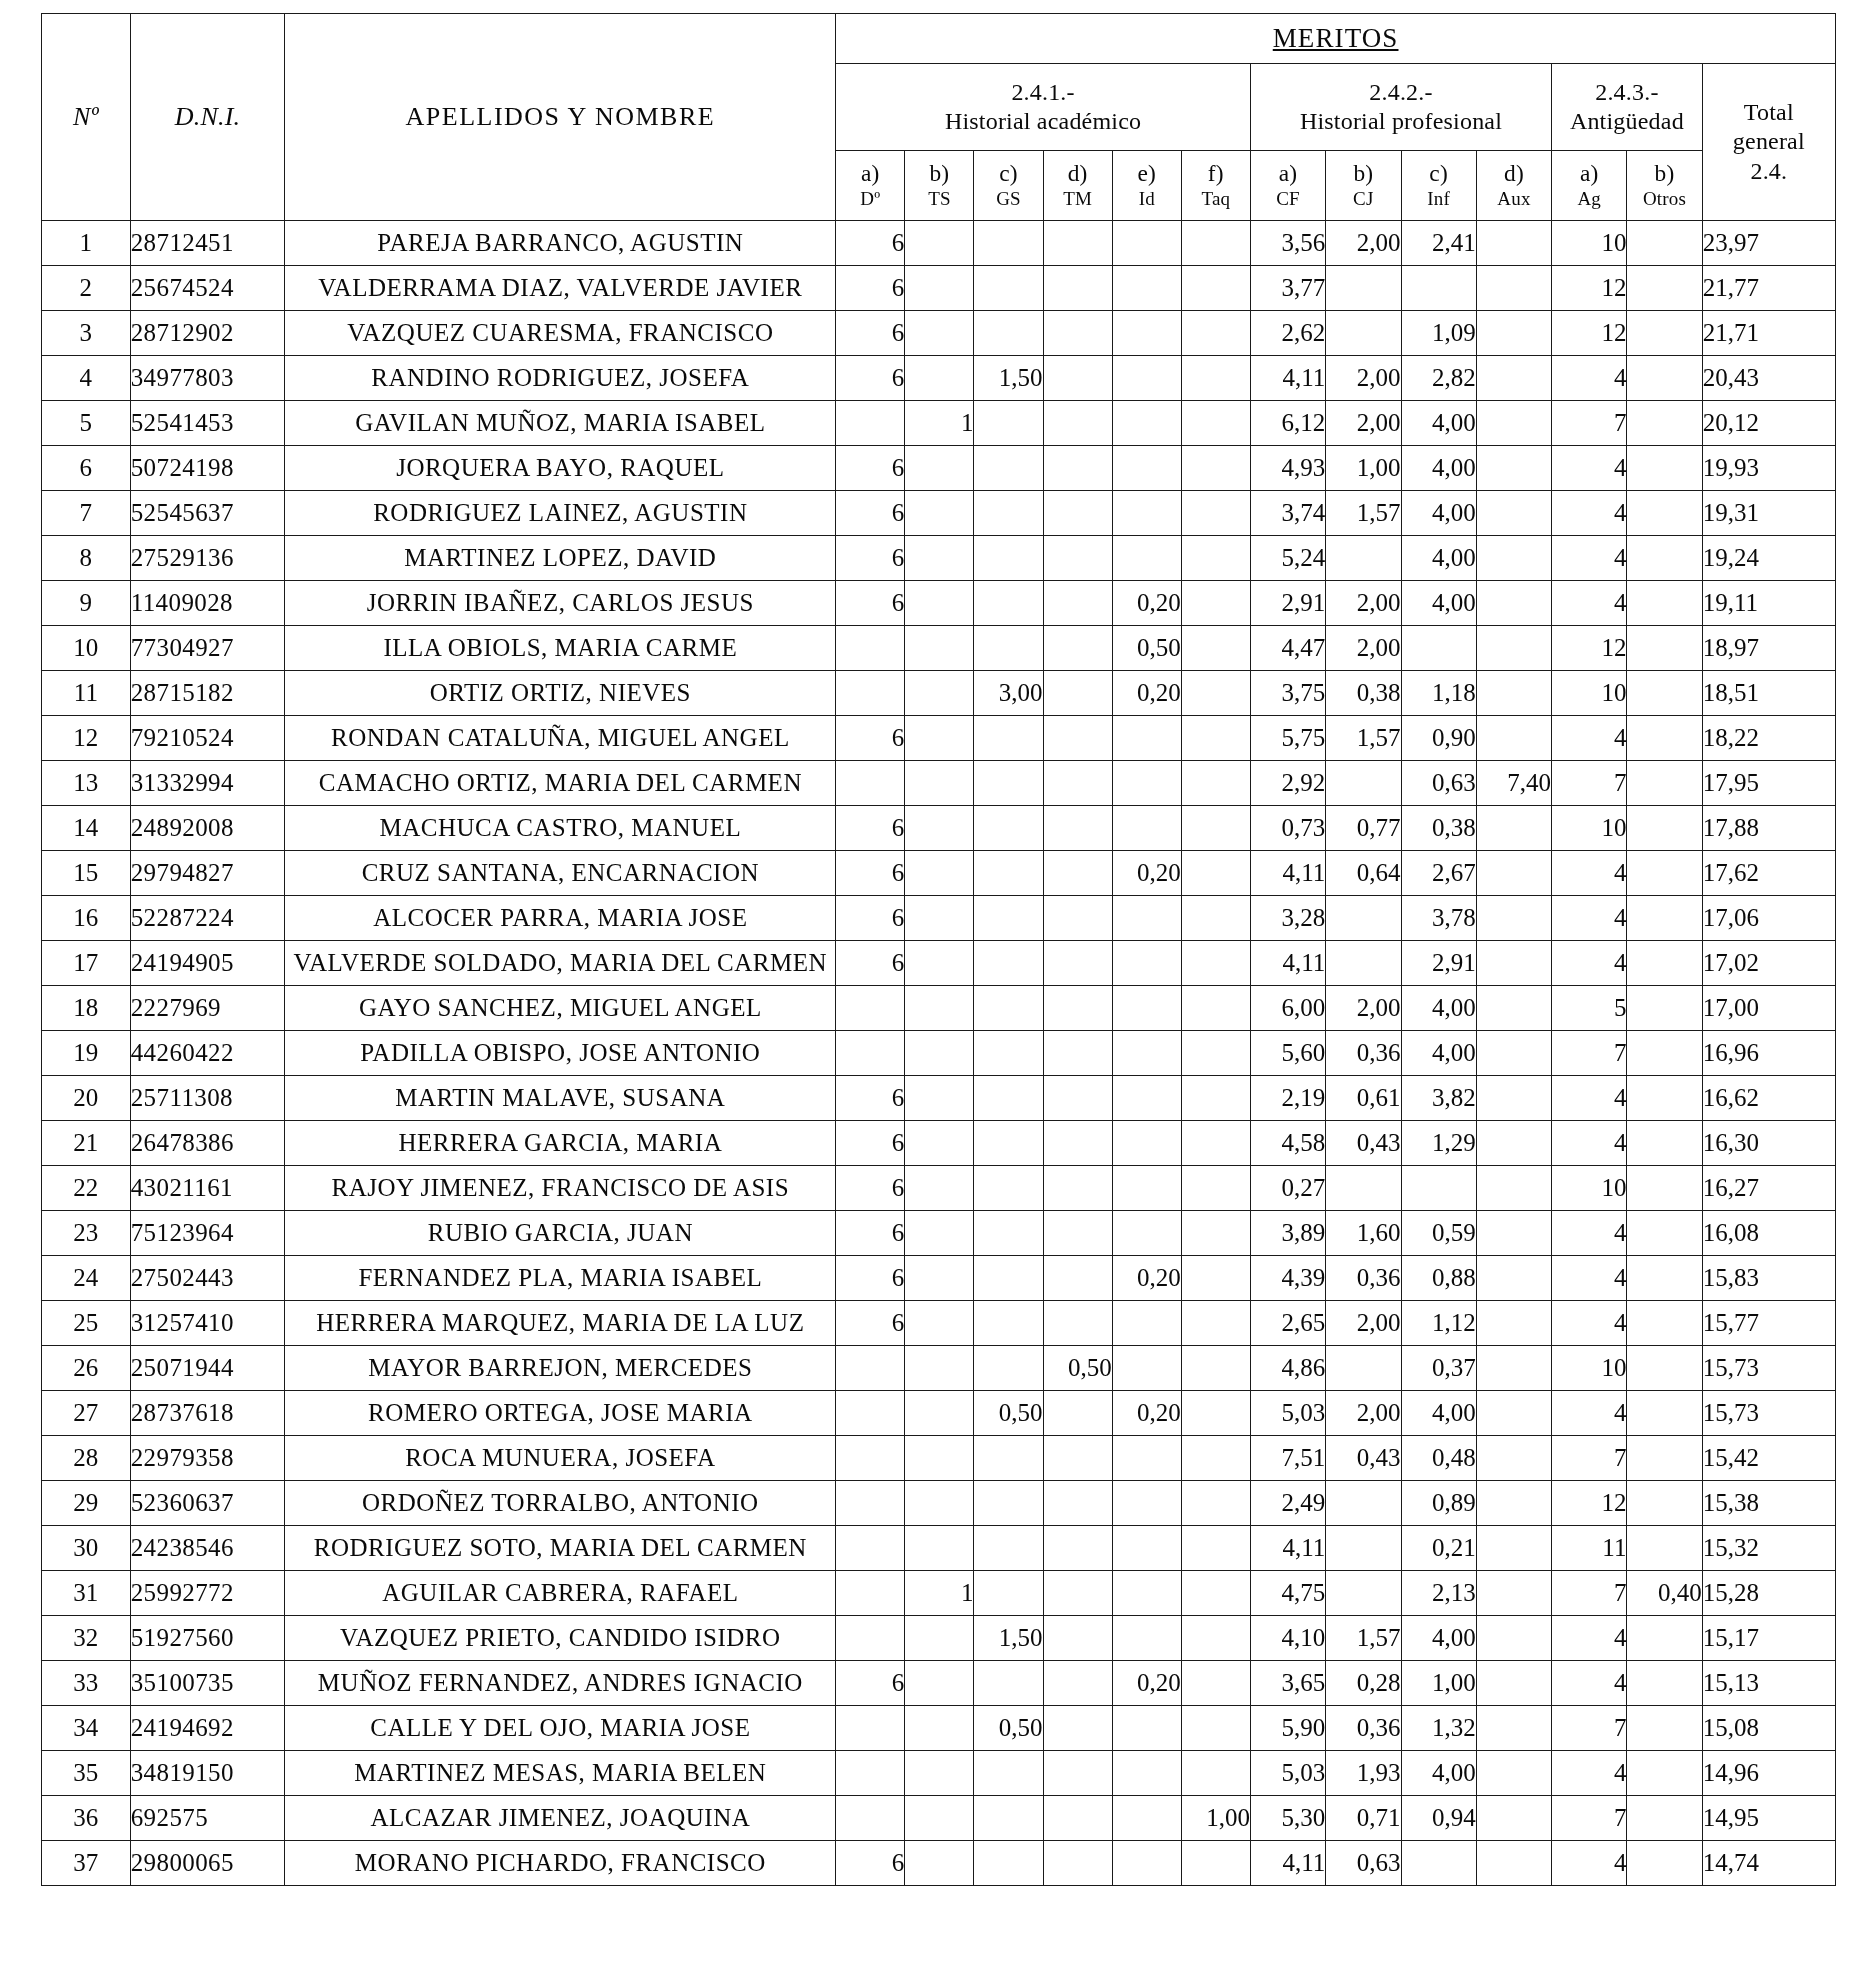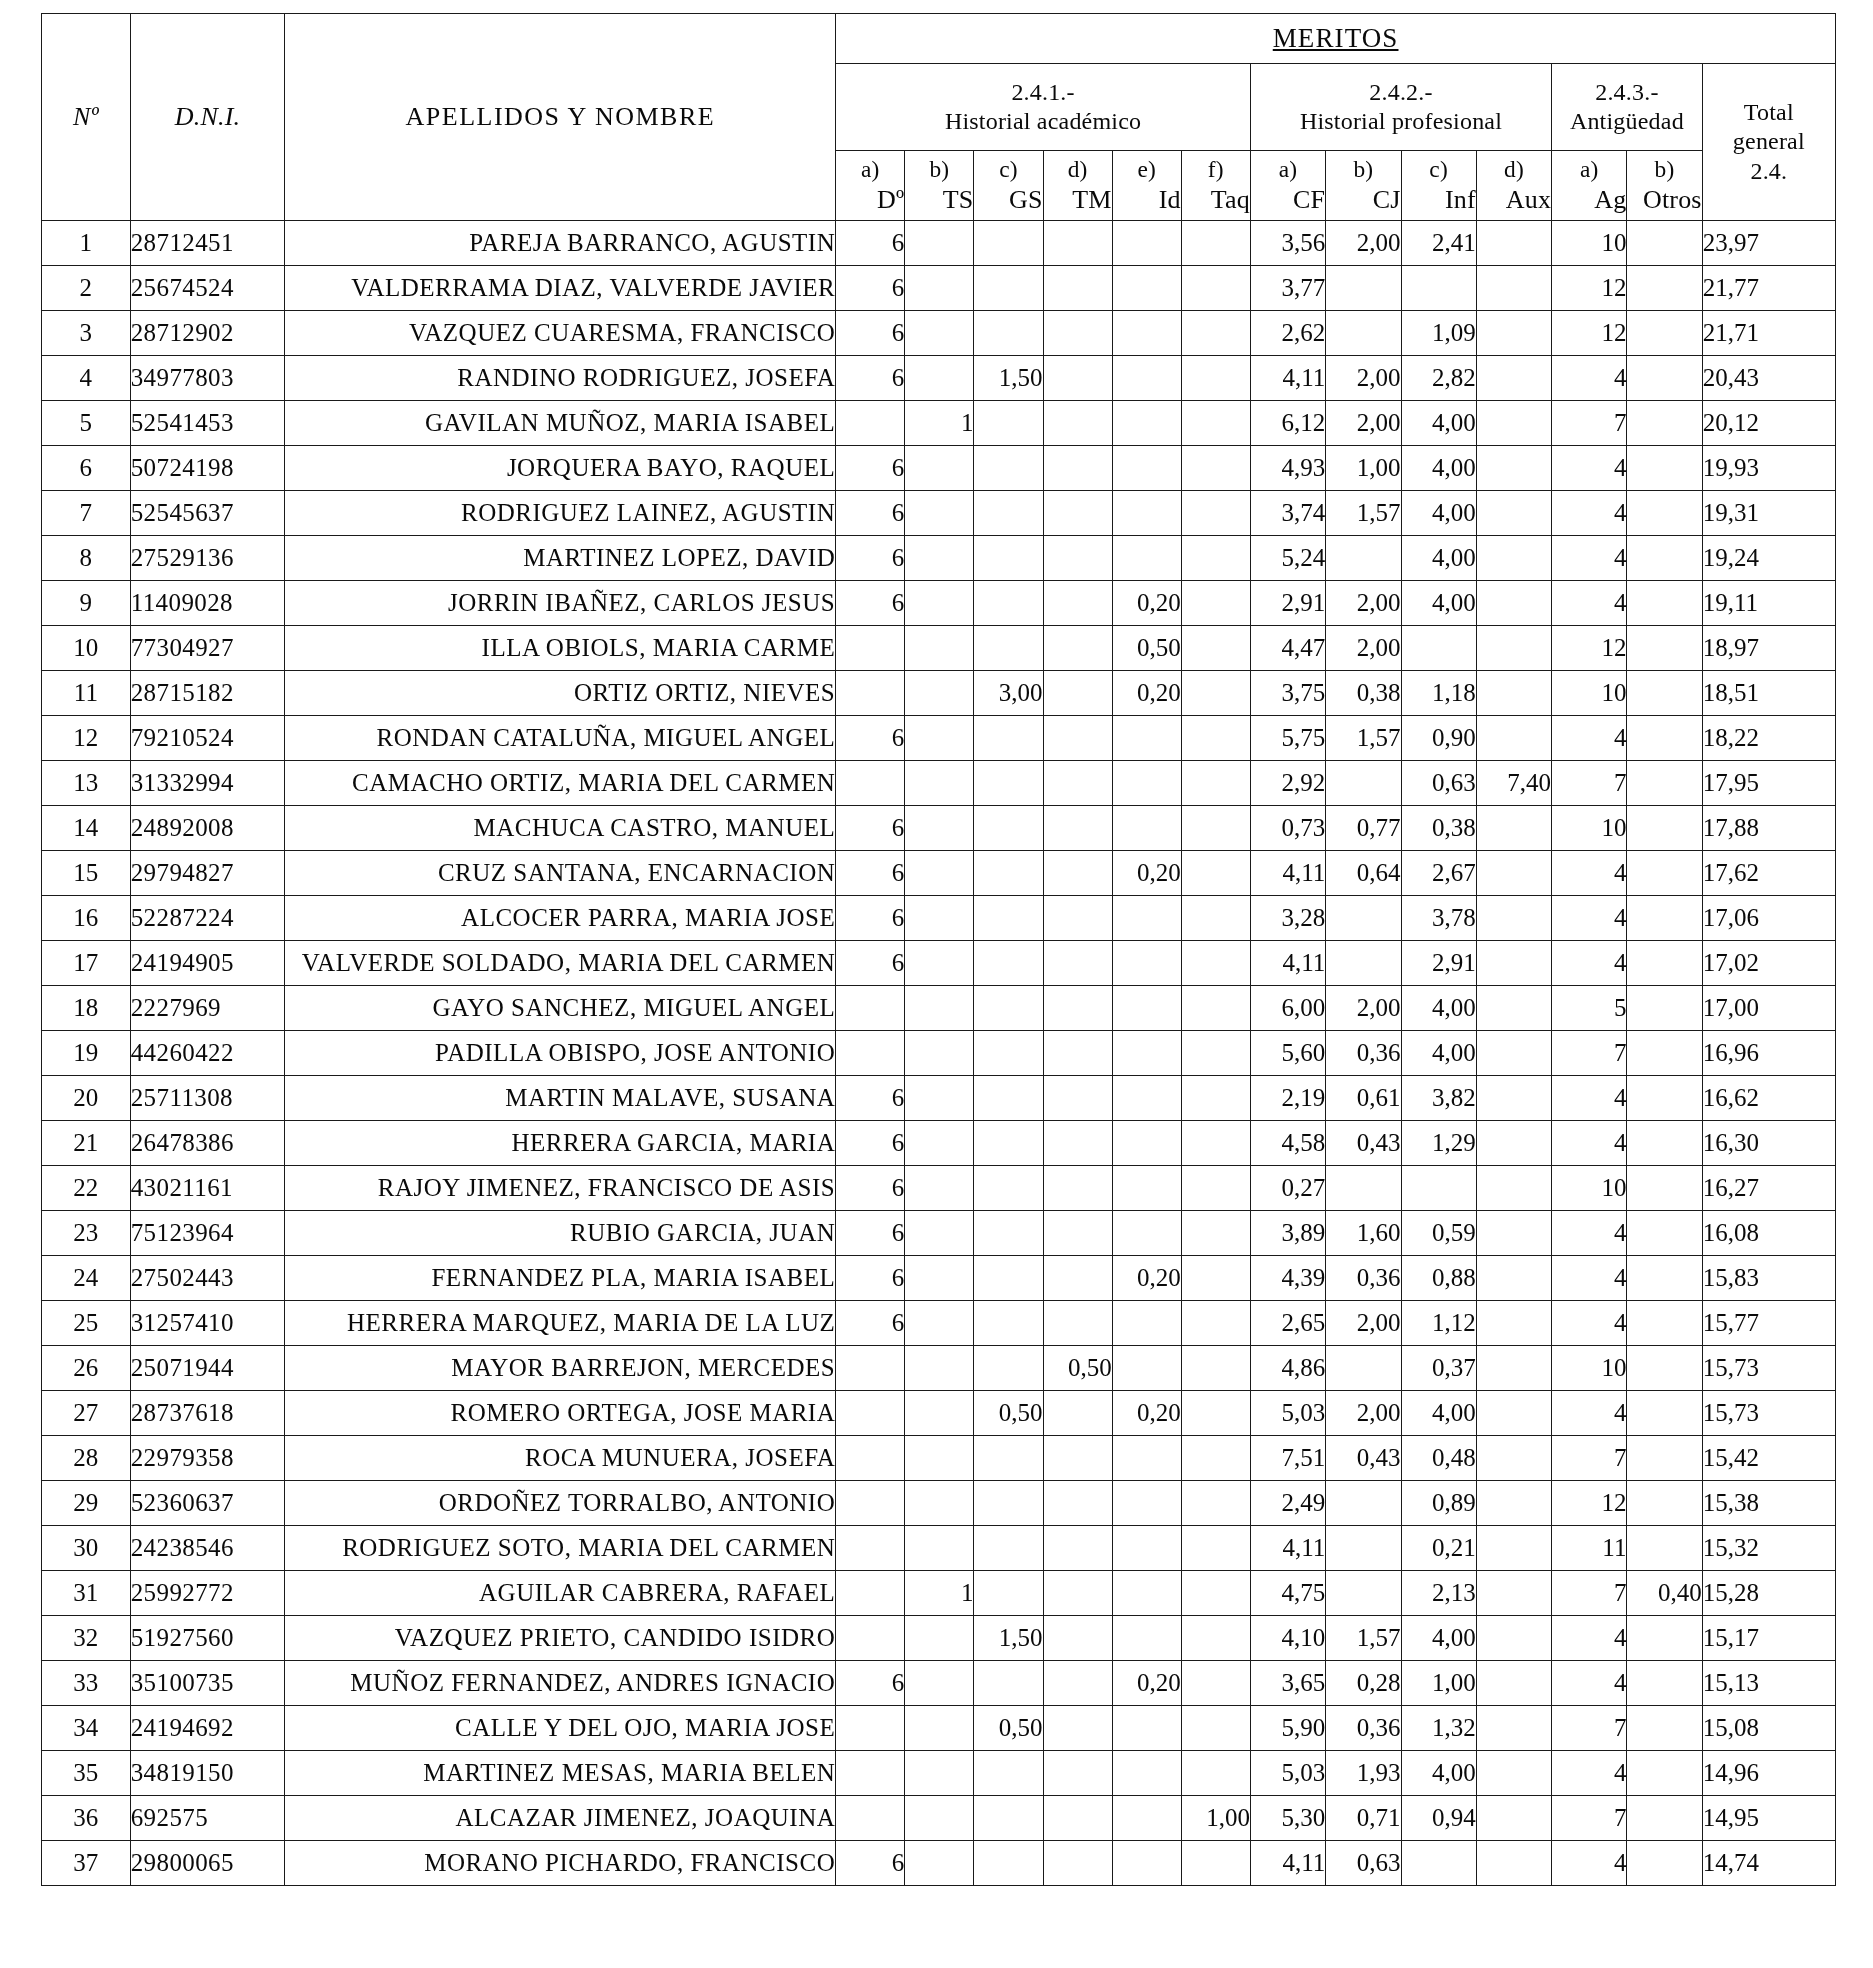--- a/index.html
+++ b/index.html
@@ -56,23 +56,22 @@
     font-size: 24px;
     line-height: 1.22;
     height: 86px;
   }
   .hd-sub {
     font-size: 23.4px;
     line-height: 1.18;
     height: 69px;
   }
   .hd-big {
-    font-size: 26px;
+    font-size: 19px;
     line-height: 1.2;
-    text-align: right;
   }
   .hd-total {
     font-size: 24px;
     line-height: 1.22;
   }
   .hd-nombre {
     font-size: 26px;
     letter-spacing: 1.5px;
   }
   .hd-col-outer {
@@ -82,21 +81,21 @@
 
   .sub-letter { display: block; }
   .sub-abbr   { display: block; }
 
   
   tbody tr { height: 45px; }
   tbody td { font-size: 25px; }
 
   td.c-num   { text-align: center; padding-right: 5.6px; }
   td.c-dni   {  padding-right: 11.2px; letter-spacing: 0.4px; }
-  td.c-name  { text-align: right;   padding-left: 15px; letter-spacing: 0.5px; white-space: nowrap; }
+  td.c-name  { text-align: center;   padding-left: 15px; letter-spacing: 0.5px; white-space: nowrap; }
   td.c-val   { text-align: right;  padding-right: 8.4px; }
   td.c-total { text-align: left;  padding-right: 19px; }
 
   
   .v-faint { border-left: 0.9px dashed #8b8b8b; }
 
   
   col.w-no     { width: 86px; }
   col.w-dni    { width: 150px; }
   col.w-name   { width: 534px; }

